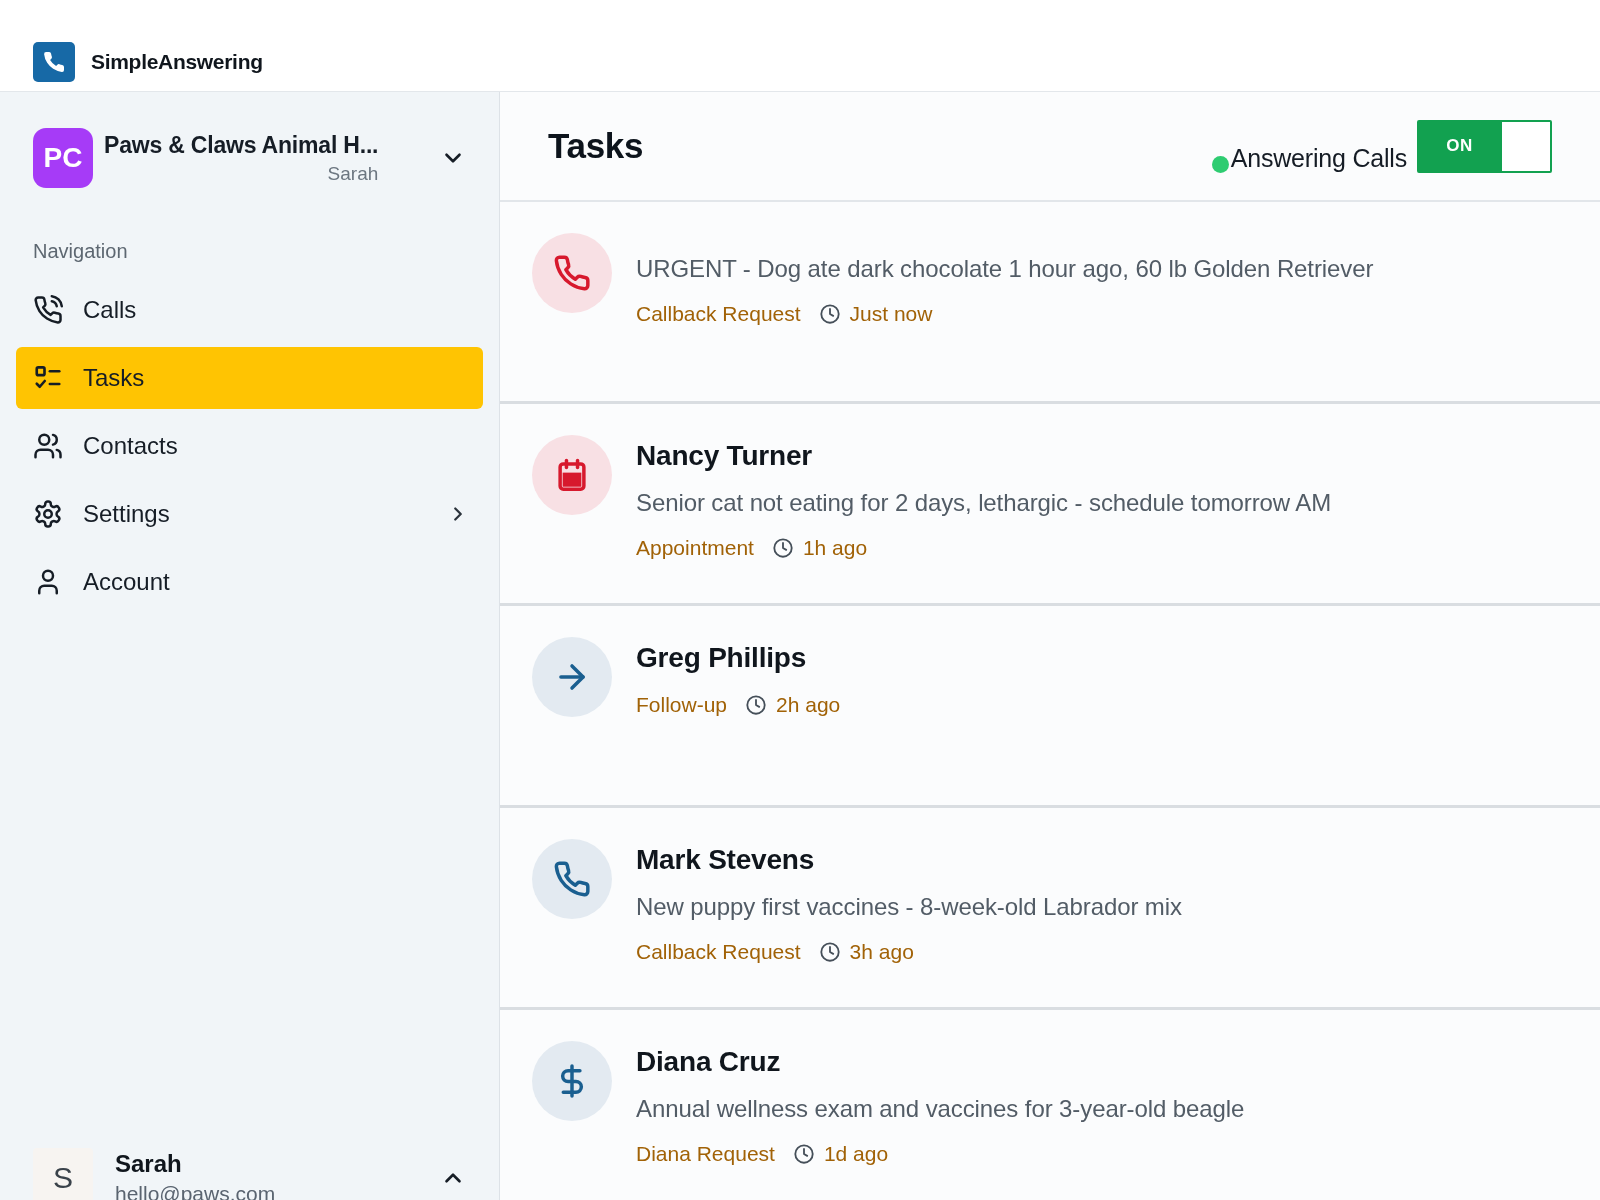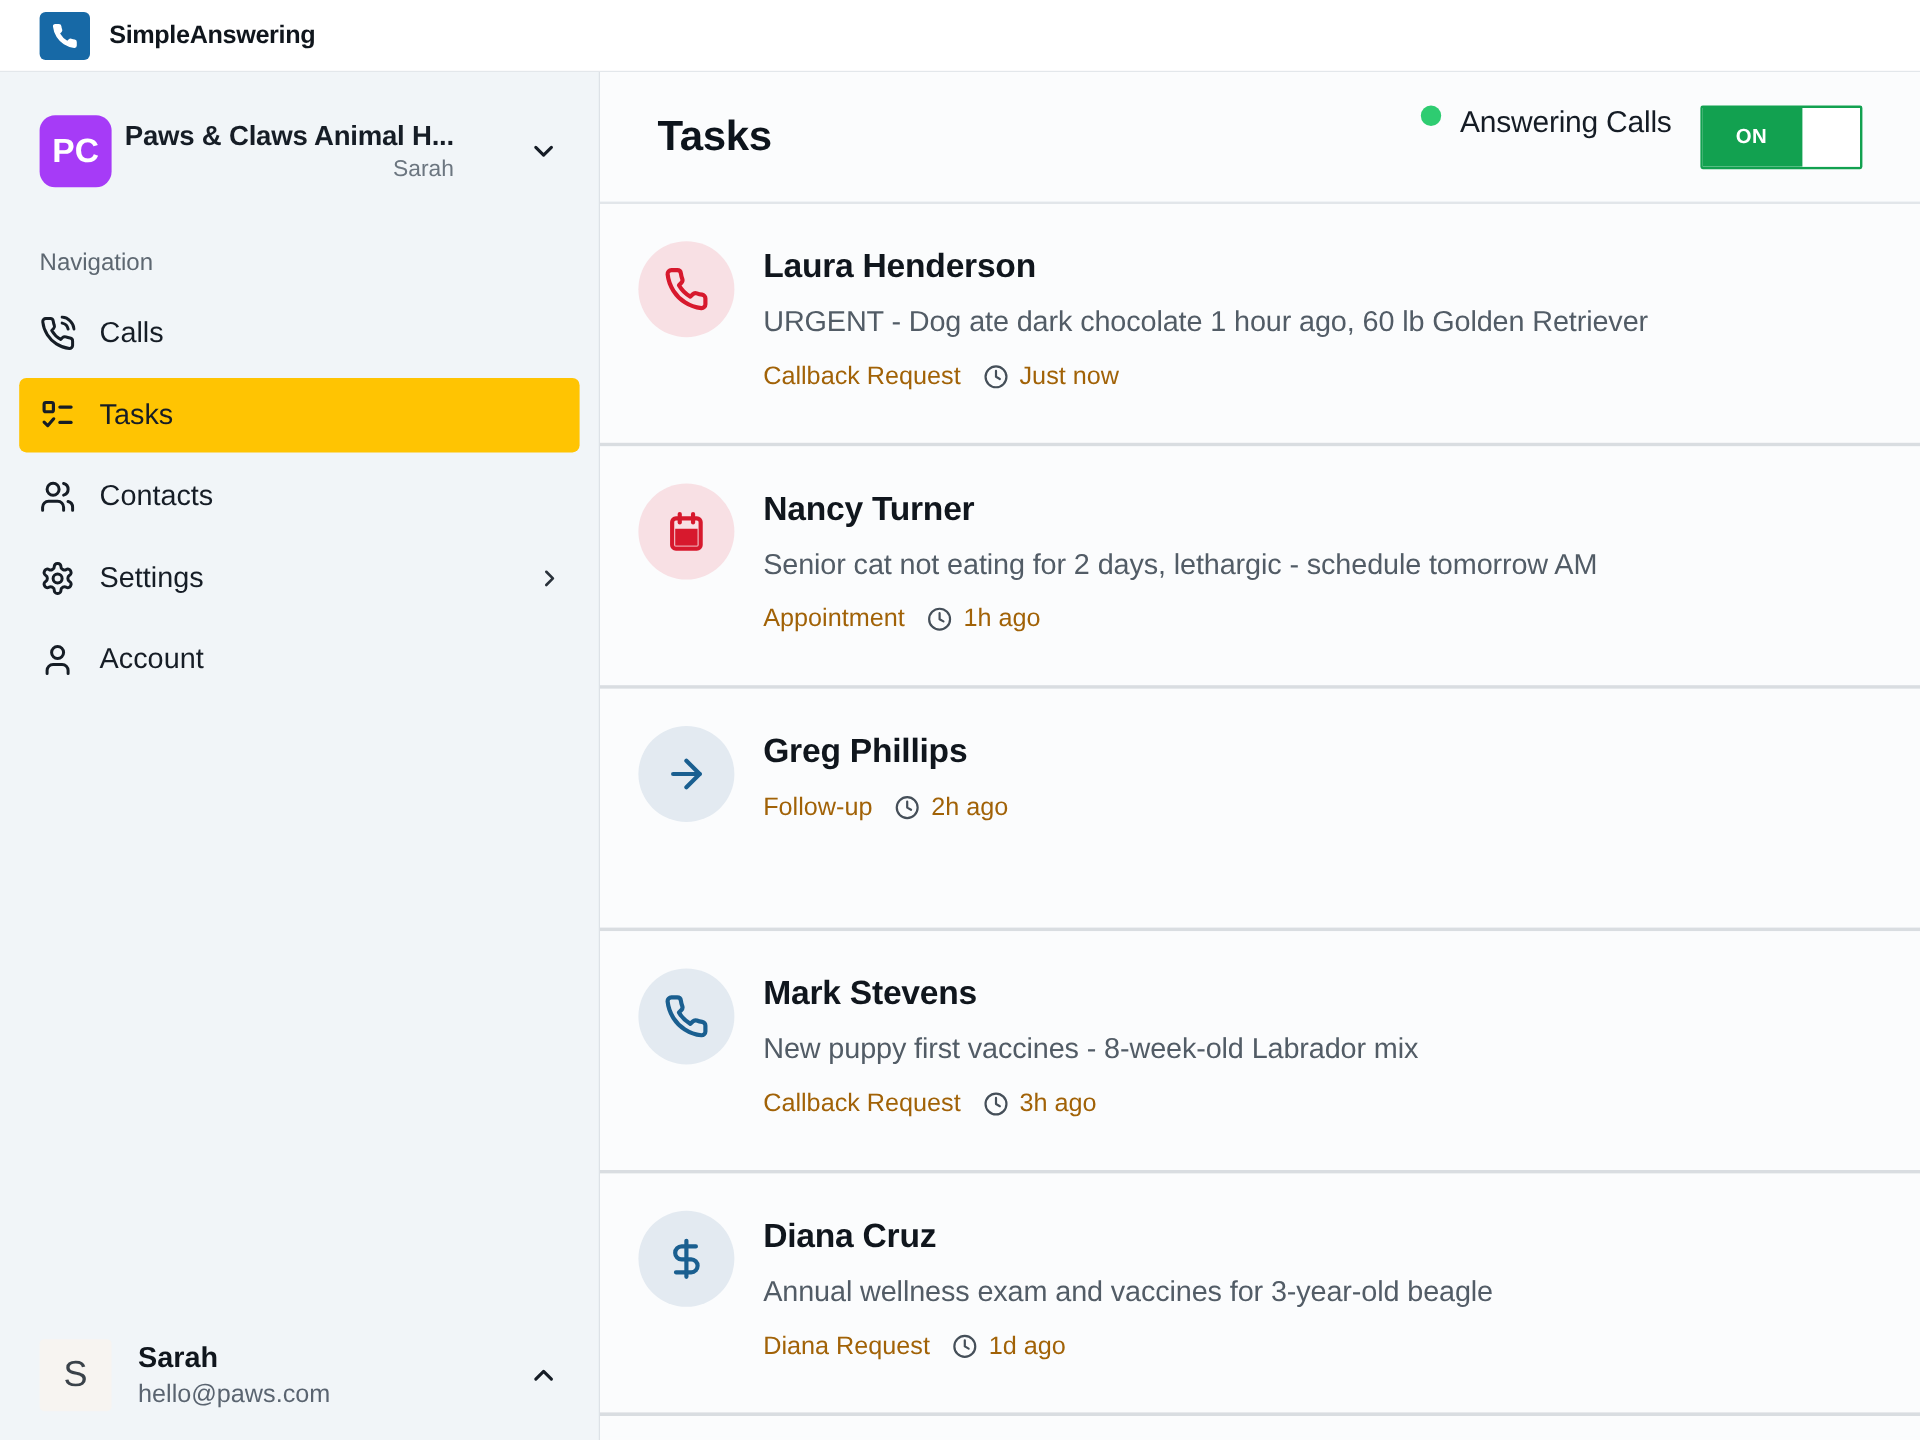--- a/index.html
+++ b/index.html
@@ -6,21 +6,21 @@
   html,body { width:1600px; height:1200px; }
   body {
     font-family:"Liberation Sans","DejaVu Sans",sans-serif;
     background:#ffffff; color:#131A22; overflow:hidden;
   }
   svg { display:block; }
 
   
   .topbar {
     height:60px; display:flex; align-items:center; gap:16px;
-    padding-left:33px; background:#ffffff; border-bottom:1px solid #E3E7EB;
+    padding-left:33px; background:#ffffff; border-bottom:1px solid #E3E7EB;margin-top:32px;
   }
   .logo {
     width:42px; height:40px; border-radius:5px; background:#1769A6;
     display:flex; align-items:center; justify-content:center; color:#ffffff;
   }
   .app-title { font-size:21px; font-weight:700; letter-spacing:-0.3px; color:#10161D; }
 
   
   .layout { display:flex; height:1140px; }
   .sidebar {
@@ -64,21 +64,21 @@
   .user-name { font-size:24px; font-weight:700; color:#10161D; }
   .user-email { font-size:21px; color:#5A6470; margin-top:4px; }
   .user-chevron { margin-left:auto; color:#161D26; }
 
   
   .main-header {
     height:110px; flex:0 0 110px; display:flex; align-items:center; justify-content:space-between;
     padding:0 48px; background:#FBFCFD; border-bottom:2px solid #E2E6EA;
   }
   .page-title { font-size:35px; font-weight:700; color:#0D141C; letter-spacing:-0.3px; }
-  .status-group { display:flex; align-items:flex-start; gap:16px; }
+  .status-group { display:flex; align-items:flex-end; gap:2px; }
   .status-dot { width:17px; height:17px; border-radius:50%; background:#2ECC71; }
   .status-label { font-size:25px; color:#151C25; font-weight:500; letter-spacing:-0.2px; }
   .toggle {
     width:135px; height:53px; border:2px solid #12A150; border-radius:2px;
     background:#ffffff; display:flex; overflow:hidden; cursor:pointer; margin-left:8px;
   }
   .toggle-on {
     width:62%; background:#12A150; color:#ffffff; font-size:17px; font-weight:700;
     display:flex; align-items:center; justify-content:center; letter-spacing:0.5px;
   }
@@ -229,21 +229,20 @@
 
       <div class="task-row">
         <div class="task-avatar red">
           <span>
             <svg width="38" height="38" viewBox="0 0 24 24" fill="none" stroke="currentColor" stroke-width="2.2" stroke-linecap="round" stroke-linejoin="round">
               <path d="M22 16.92v3a2 2 0 0 1-2.18 2 19.79 19.79 0 0 1-8.63-3.07 19.5 19.5 0 0 1-6-6 19.79 19.79 0 0 1-3.07-8.67A2 2 0 0 1 4.11 2h3a2 2 0 0 1 2 1.72 12.84 12.84 0 0 0 .7 2.81 2 2 0 0 1-.45 2.11L8.09 9.91a16 16 0 0 0 6 6l1.27-1.27a2 2 0 0 1 2.11-.45 12.84 12.84 0 0 0 2.81.7A2 2 0 0 1 22 16.92z"></path>
             </svg>
           </span>
         </div>
         <div class="task-body">
-          <div class="task-name">Laura Henderson</div>
           <div class="task-desc">URGENT - Dog ate dark chocolate 1 hour ago, 60 lb Golden Retriever</div>
           <div class="task-meta">
             <span class="task-type">Callback Request</span>
             <span class="clock">
               <svg width="22" height="22" viewBox="0 0 24 24" fill="none" stroke="currentColor" stroke-width="2" stroke-linecap="round" stroke-linejoin="round">
                   <circle cx="12" cy="12" r="9.5"></circle>
                   <polyline points="12 6.5 12 12 15.5 14"></polyline>
                 </svg>
             </span>
             <span class="task-time">Just now</span>

